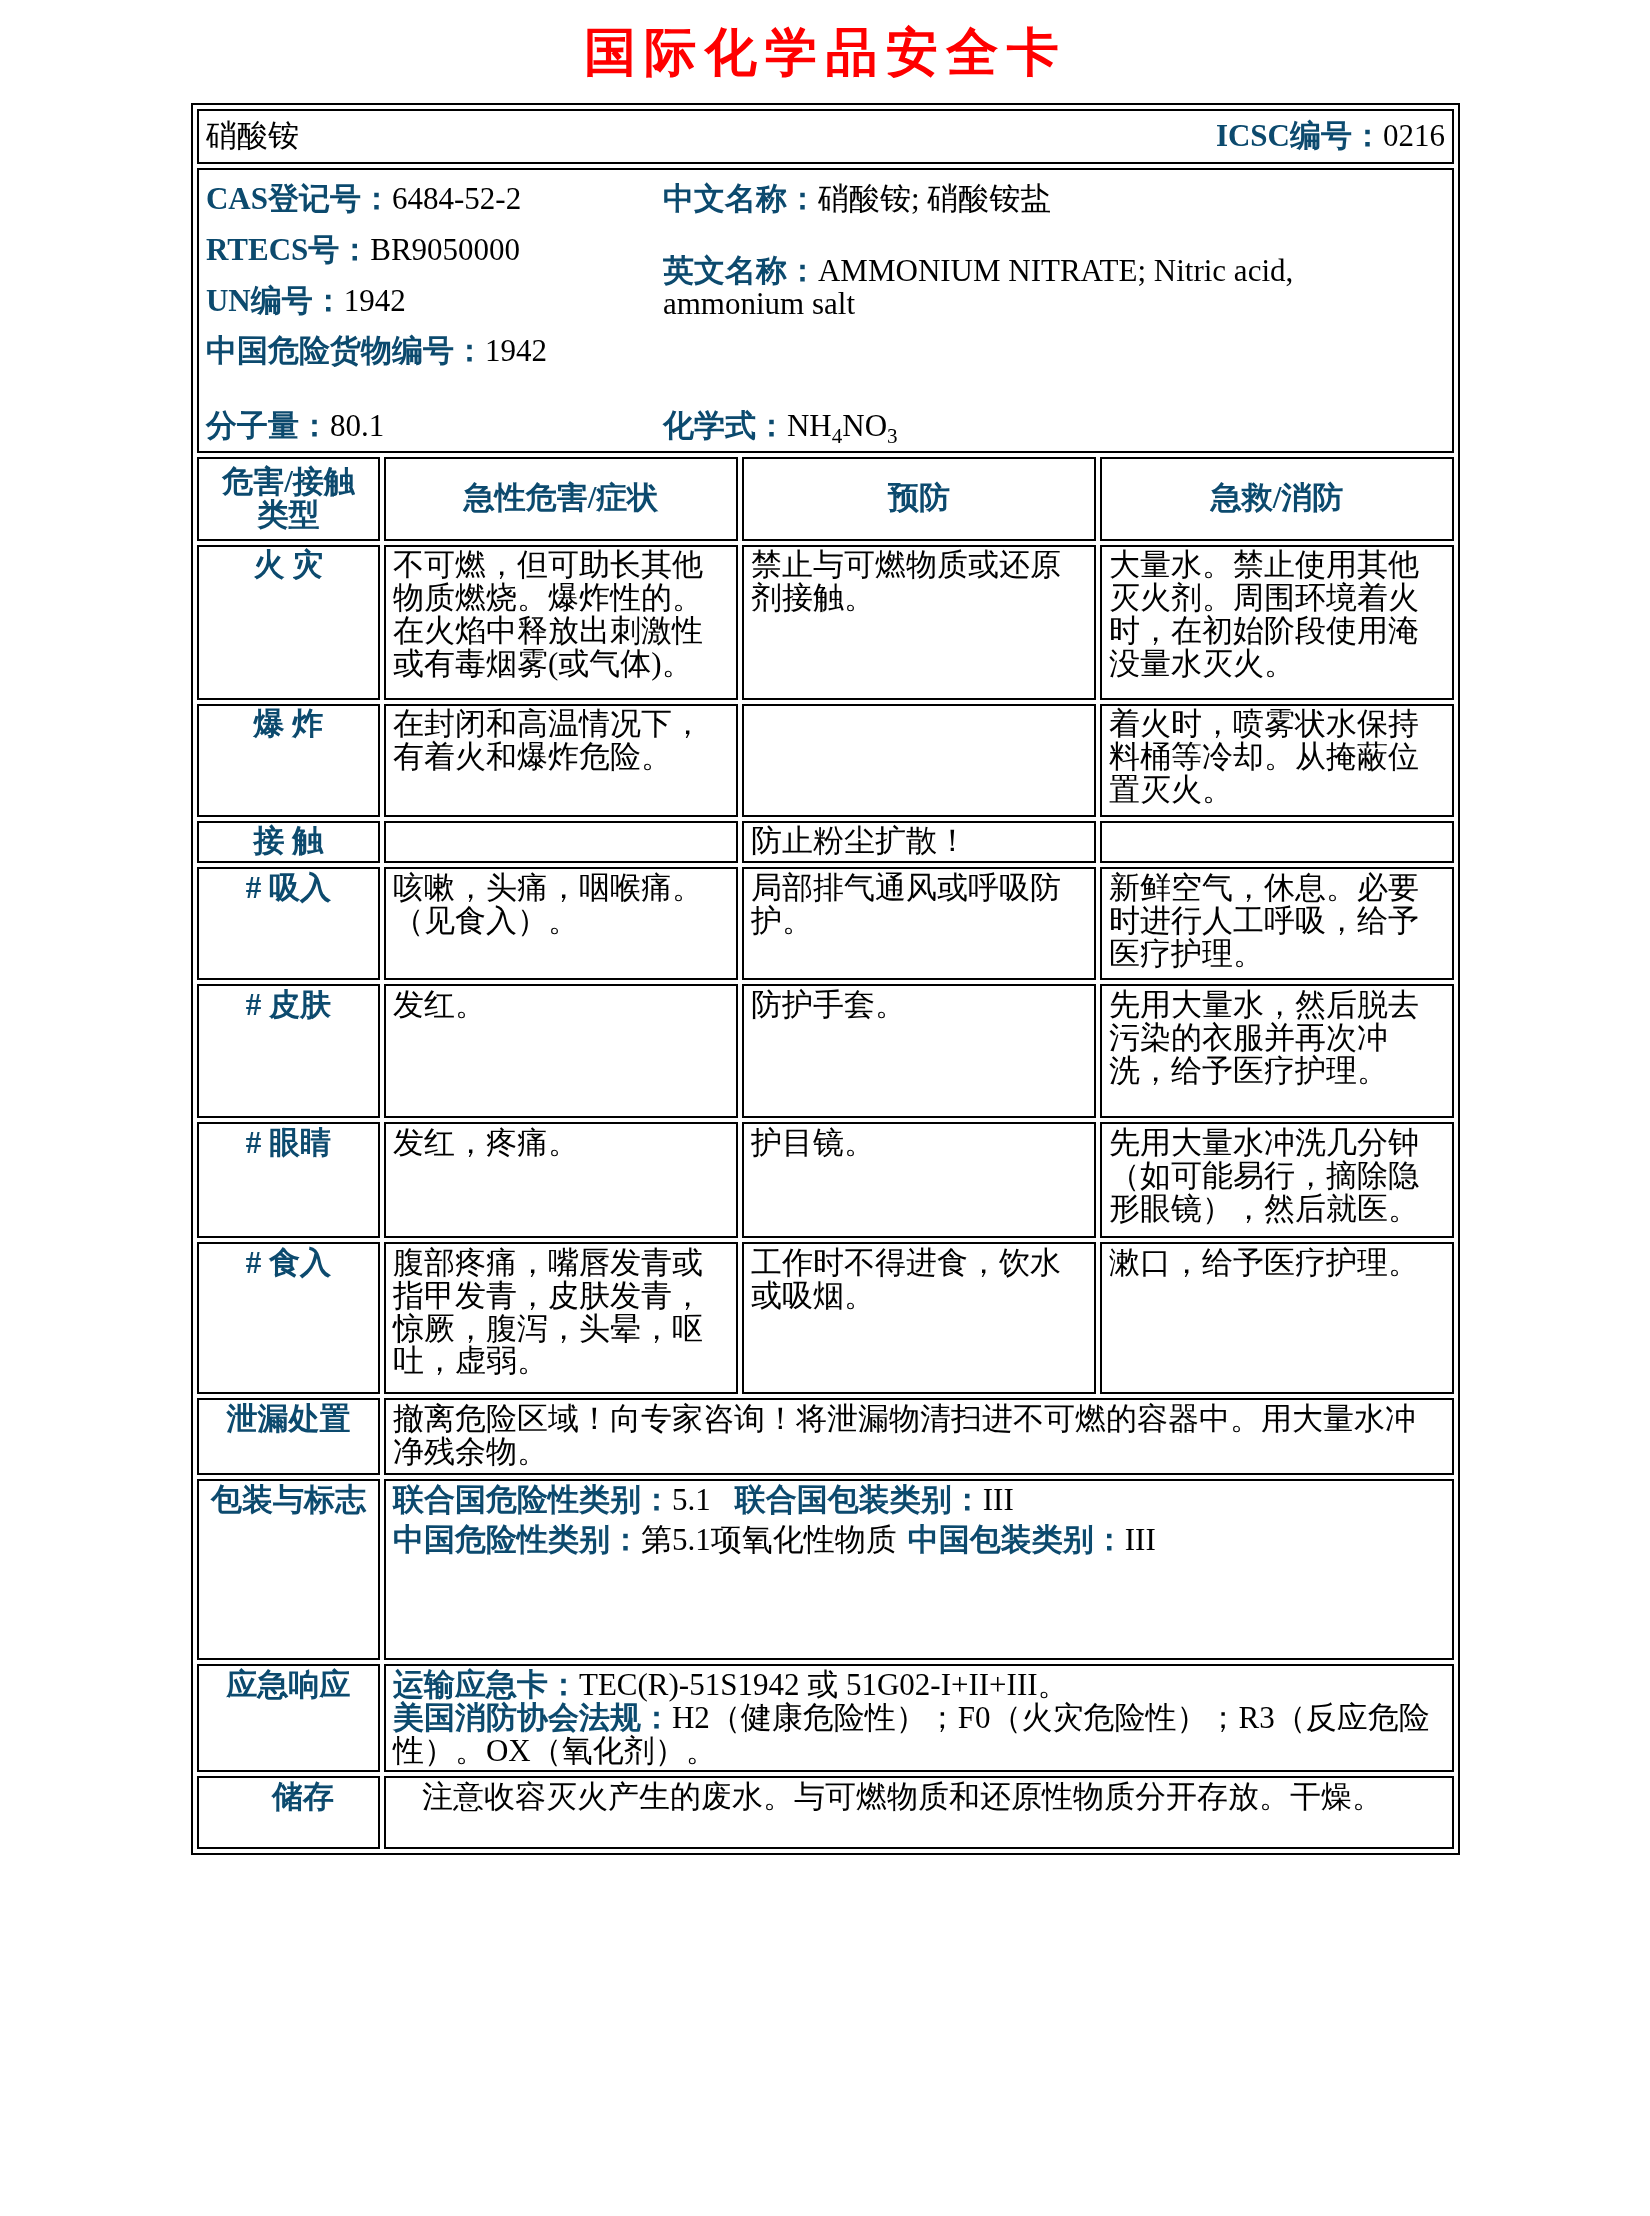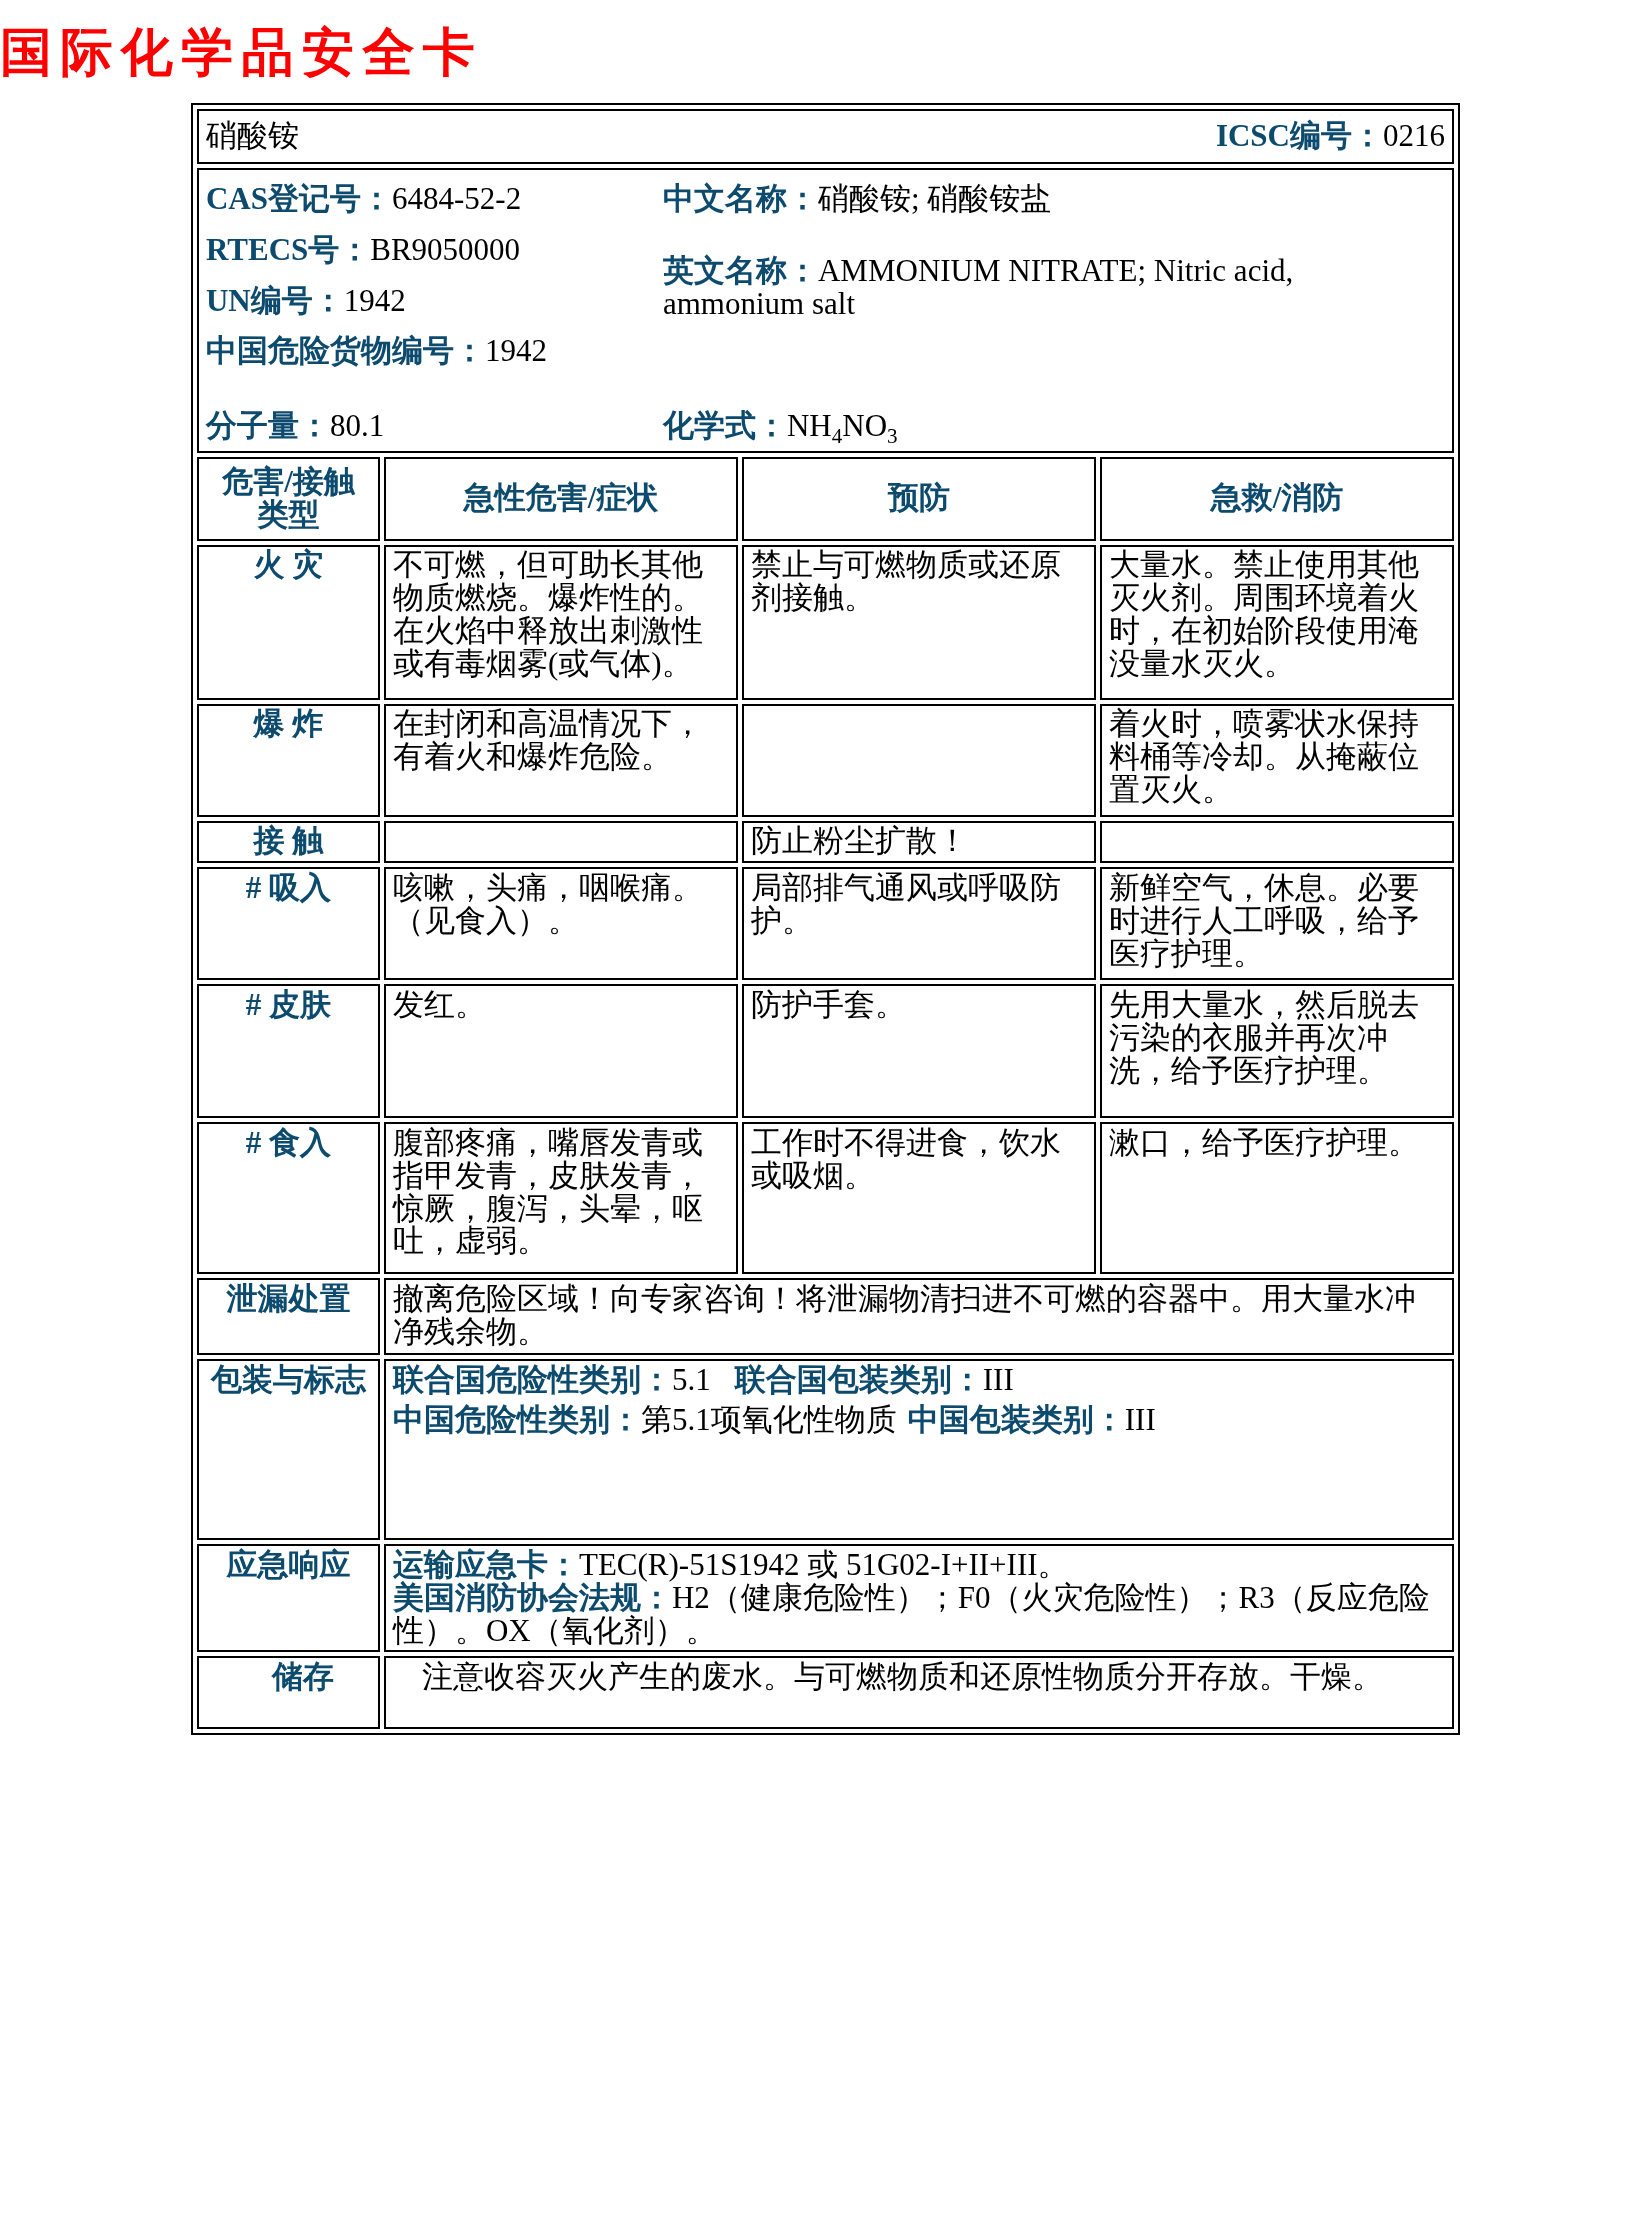--- a/index.html
+++ b/index.html
@@ -7,20 +7,21 @@
     padding: 0;
     background: #ffffff;
     width: 1651px;
     height: 2216px;
     overflow: hidden;
     font-family: "Liberation Serif", "DejaVu Serif", serif;
     color: #000000;
   }
   .page { width: 1651px; }
   .title {
+    text-align: center;
     font-family: "Liberation Sans", "DejaVu Sans", sans-serif;
     font-weight: bold;
     font-size: 52px;
     letter-spacing: 8.4px;
     color: #ff0000;
     margin: 18px 0 15.3px 0;
   }
   table.card {
     width: 1261px;
     margin: 0 auto;
@@ -185,20 +186,26 @@
       <td>新鲜空气，休息。必要时进行人工呼吸，给予医疗护理。</td>
     </tr>
 
     <tr class="r-skin">
       <td class="label-cell blue"># 皮肤</td>
       <td>发红。</td>
       <td>防护手套。</td>
       <td>先用大量水，然后脱去污染的衣服并再次冲洗，给予医疗护理。</td>
     </tr>
 
+    <tr class="r-eye">
+      <td class="label-cell blue"># 眼睛</td>
+      <td>发红，疼痛。</td>
+      <td>护目镜。</td>
+      <td>先用大量水冲洗几分钟（如可能易行，摘除隐形眼镜），然后就医。</td>
+    </tr>
 
     <tr class="r-ing">
       <td class="label-cell blue"># 食入</td>
       <td>腹部疼痛，嘴唇发青或指甲发青，皮肤发青，惊厥，腹泻，头晕，呕吐，虚弱。</td>
       <td>工作时不得进食，饮水或吸烟。</td>
       <td>漱口，给予医疗护理。</td>
     </tr>
 
     <tr class="r-spill">
       <td class="label-cell blue">泄漏处置</td>

